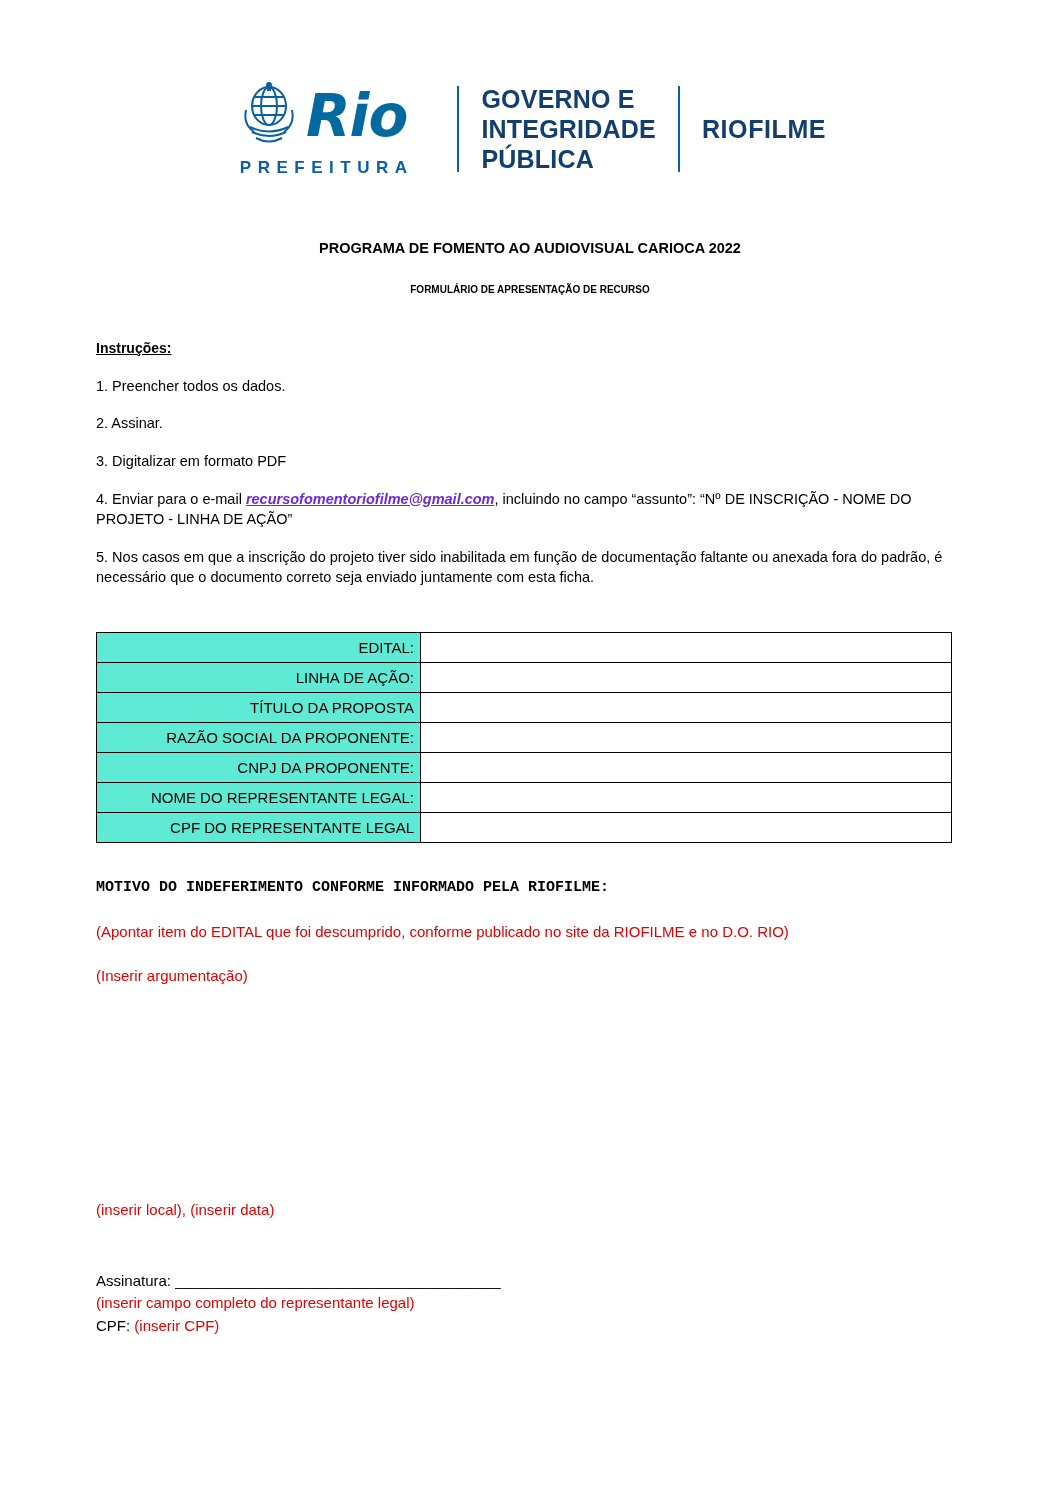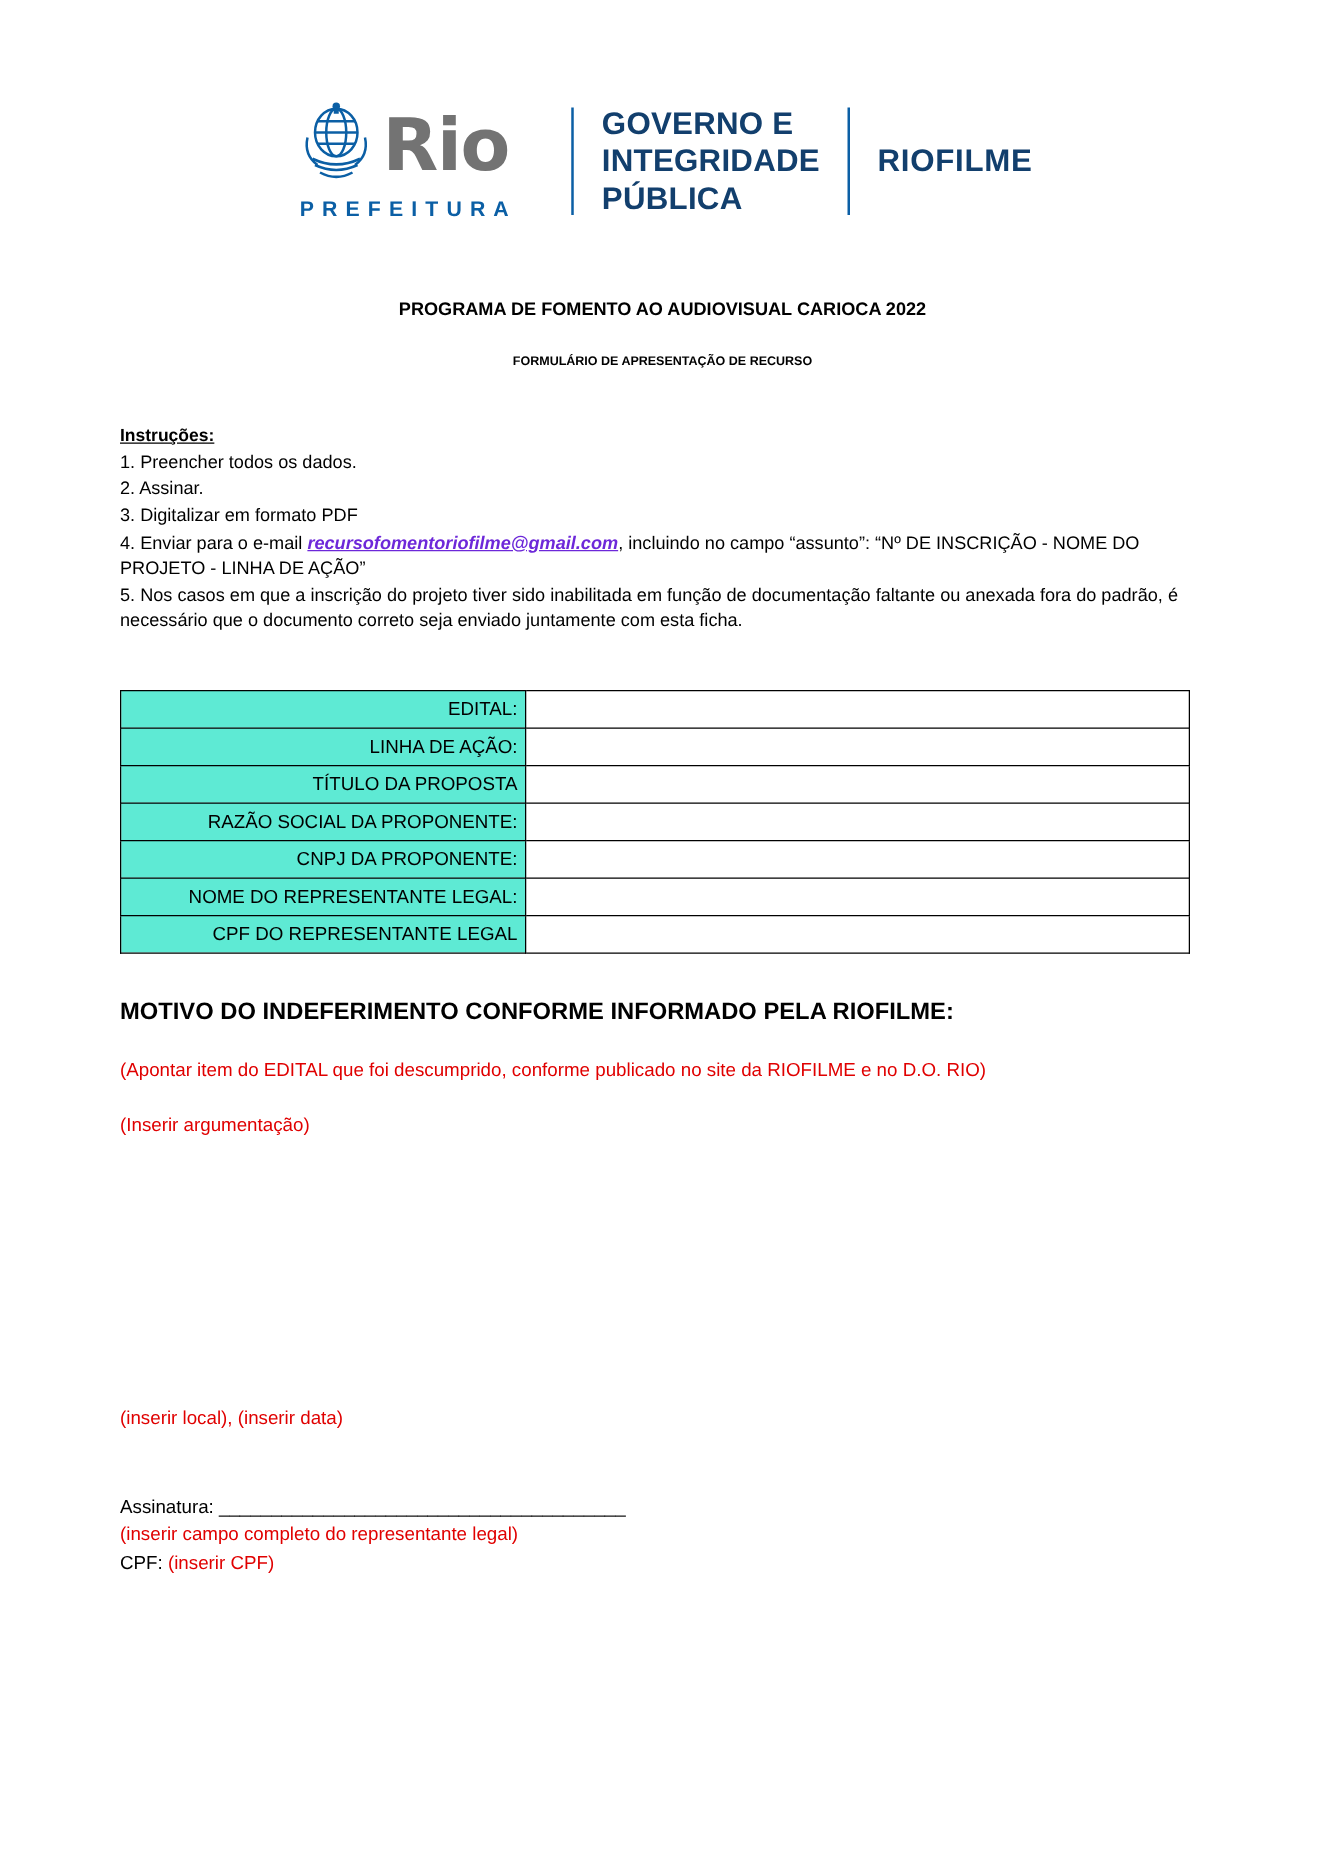--- a/index.html
+++ b/index.html
@@ -44,22 +44,23 @@
   .crest {
     width: 58px;
     height: 72px;
     margin-right: 8px;
   }
   .rio-word {
     font-family: "DejaVu Sans", sans-serif;
     font-weight: bold;
     font-size: 58px;
     line-height: 58px;
-    color: #737373;
+    color: #0369a1;
     letter-spacing: -1px;
+    font-style: italic;
   }
   .prefeitura-word {
     font-family: "Liberation Sans", sans-serif;
     font-weight: bold;
     font-size: 17px;
     letter-spacing: 6.5px;
     color: #0b5fa5;
     margin-top: 6px;
     margin-left: 6px;
   }
@@ -103,21 +104,21 @@
   .instr-wrap {
     margin-top: 44px;
     font-size: 14.5px;
     line-height: 1.42;
   }
   .instr-title {
     font-weight: bold;
     text-decoration: underline;
     font-size: 14px;
   }
-  .instr-line { margin-top: 1px; }
+  .instr-line { margin-top: 17px; }
   .email-link {
     font-weight: bold;
     text-decoration: underline;
     color: #6d28d9;
     font-style: italic;
   }
 
   
   table.form-table {
     margin-top: 44px;
@@ -137,22 +138,23 @@
     width: 311px;
     white-space: nowrap;
   }
   td.value-cell {
     background: #ffffff;
   }
 
   
   .section-head {
     font-weight: bold;
-    font-size: 19px;
+    font-size: 15px;
     margin-top: 36px;
+    font-family: Liberation Mono, monospace;
   }
   .red-text {
     color: #e00000;
     font-size: 15px;
     margin-top: 27px;
   }
   .gap-big { height: 190px; }
   .sig-block {
     margin-top: 0;
     font-size: 15px;

